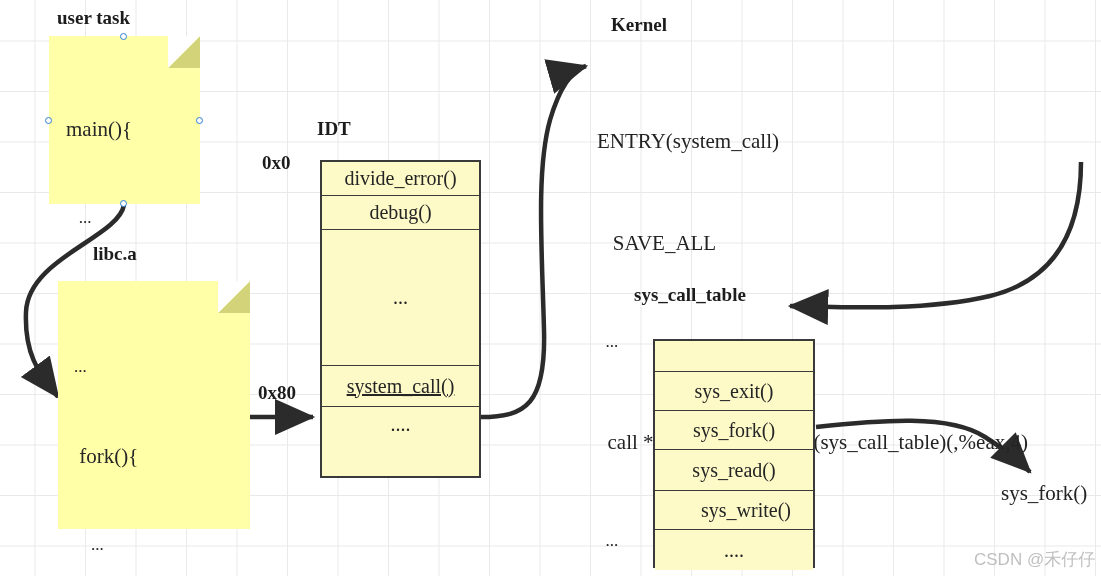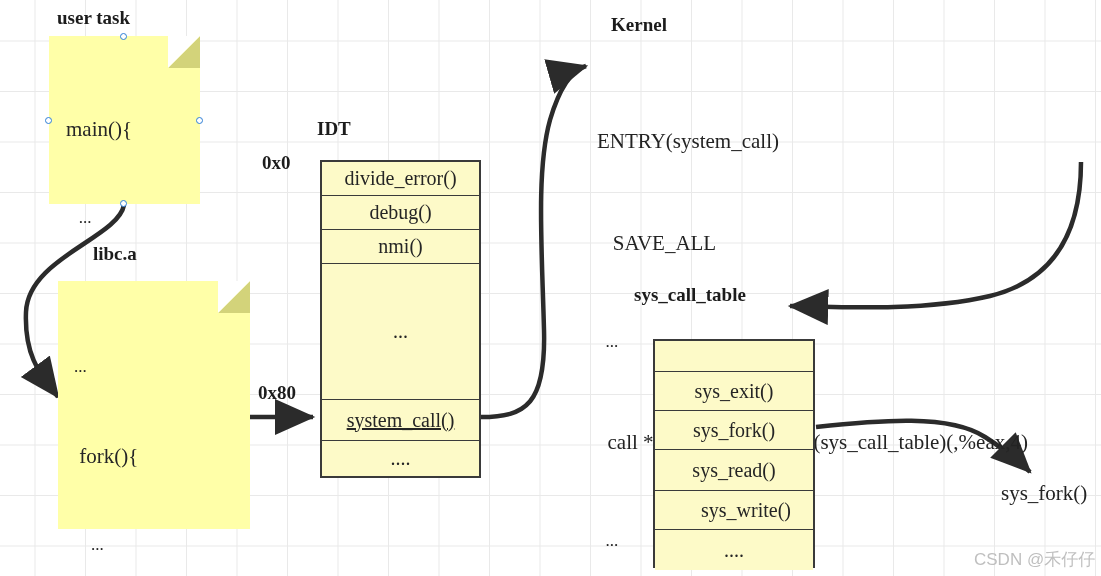--- a/index.html
+++ b/index.html
@@ -194,21 +194,20 @@
       
     </div>
   </div>
 
   <div class="addr-label" style="left:262px; top:152px;">0x0</div>
   <div class="addr-label" style="left:258px; top:382px;">0x80</div>
 
   <div class="table" style="left:320px; top:160px; width:161px; height:318px;">
     <div class="trow" style="height:34px;">divide_error()</div>
     <div class="trow" style="height:34px;">debug()</div>
-    <div class="trow" style="height:34px;">nmi()</div>
     <div class="trow" style="height:136px;">...</div>
     <div class="trow" style="height:41px;text-decoration:underline;">system_call()</div>
     <div class="trow" style="height:35px;">....</div>
   </div>
 
   <div class="codeblock" style="left:597px; top:56px;">
     <div>ENTRY(system_call)</div>
     <div>   SAVE_ALL</div>
     <div style="font-size:17px; line-height:1.7;">  ...</div>
     <div>  call *SYMBOL_NAME(sys_call_table)(,%eax,4)</div>

